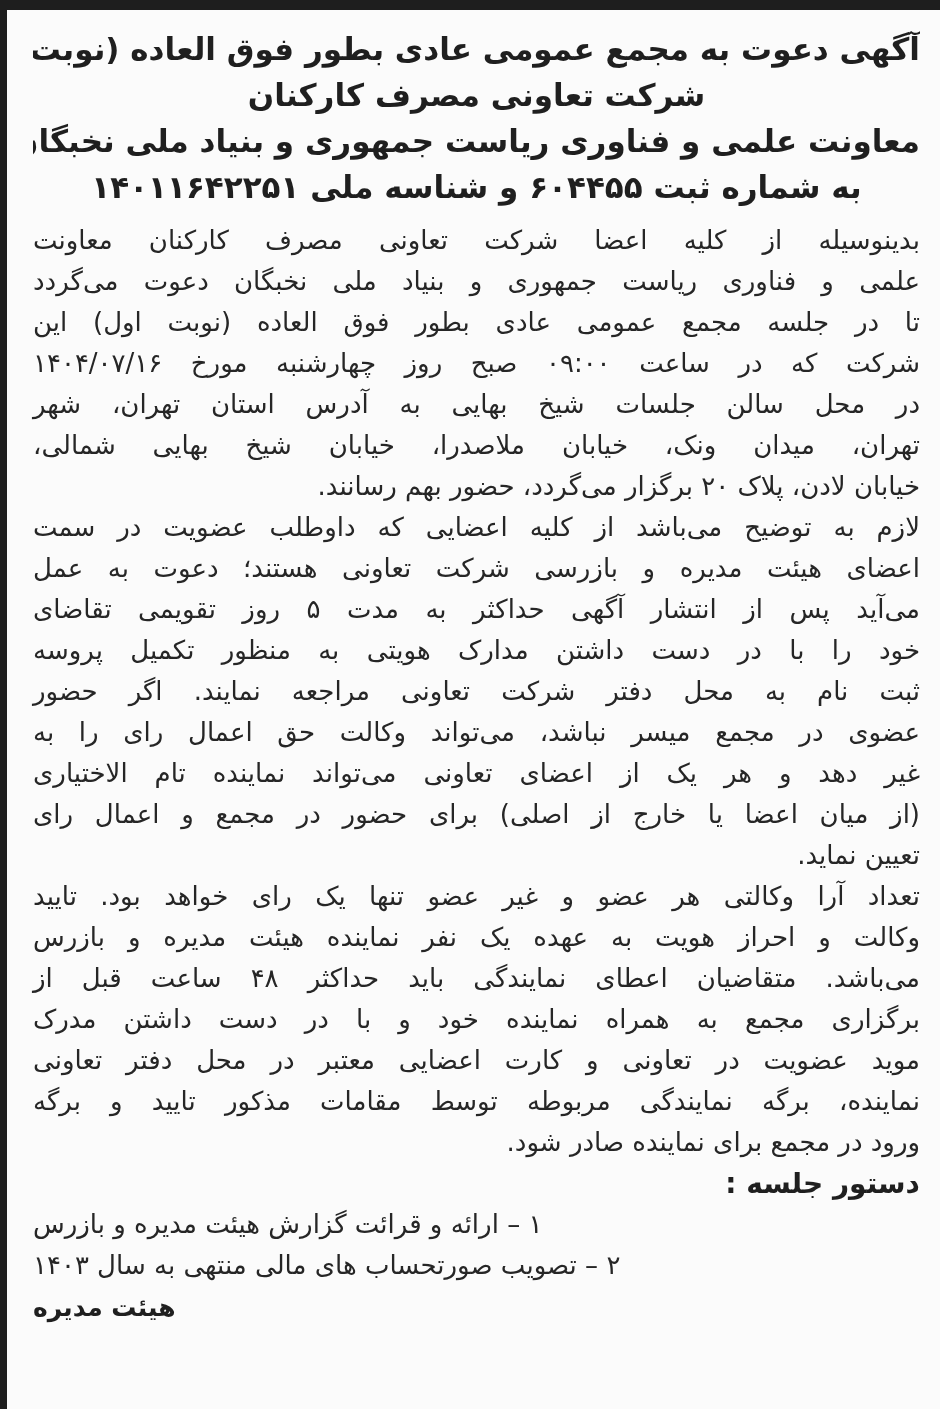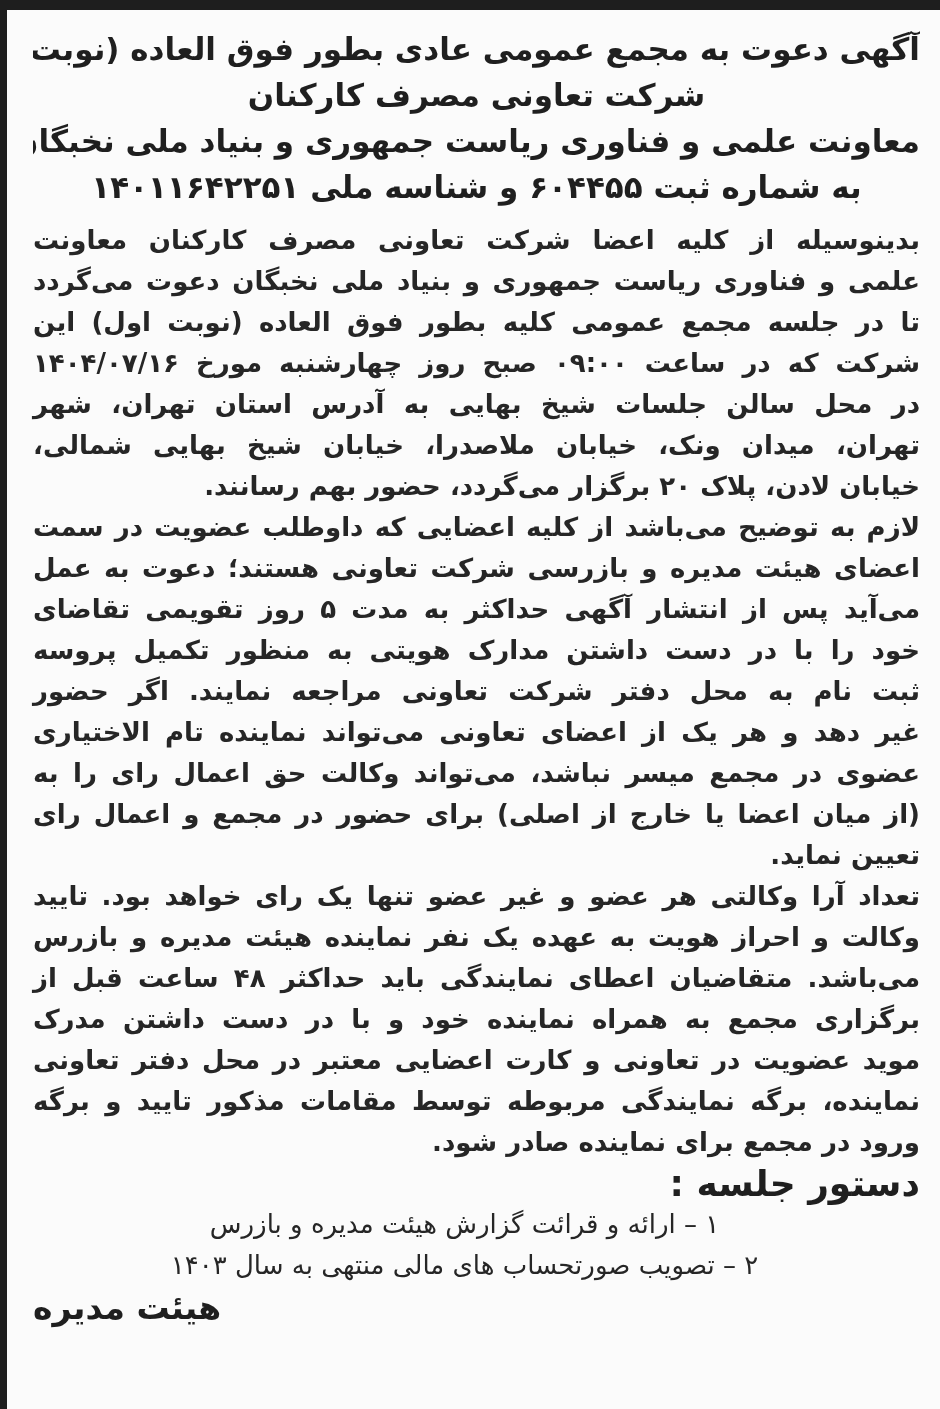--- a/index.html
+++ b/index.html
@@ -22,52 +22,52 @@
   }
   .header {
     text-align: center;
     font-weight: 700;
     font-size: 31px;
     line-height: 46px;
     margin-bottom: 10px;
     color: #1f1f1f;
   }
   .title-line { white-space: nowrap; overflow: hidden; }
-  .body-text { font-size: 26px; font-weight: bold; }
+  .body-text { font-size: 26px; }
   .body-line {
     line-height: 41px;
     text-align: justify;
     text-align-last: justify;
     -moz-text-align-last: justify;
   }
   .body-line.para-end {
     text-align-last: right;
     -moz-text-align-last: right;
   }
   .agenda-heading {
     margin: 0;
-    font-size: 36px;
+    font-size: 28px;
     font-weight: 700;
     line-height: 41px;
     text-align: right;
     color: #1f1f1f;
   }
   .agenda {
     list-style: none;
     margin: 0;
     padding: 0 24px 0 0;
   }
   .agenda li {
     font-size: 26px;
     line-height: 41px;
-    text-align: center;
+    text-align: left;
   }
   .signature {
     margin-top: 2px;
-    font-size: 33px;
+    font-size: 25px;
     font-weight: 700;
     text-align: left;
     line-height: 40px;
     color: #1f1f1f;
   }
 </style>
 </head>
 <body>
 
 <div class="page">
@@ -77,35 +77,35 @@
     <div class="title-line">شرکت تعاونی مصرف کارکنان</div>
     <div class="title-line">معاونت علمی و فناوری ریاست جمهوری و بنیاد ملی نخبگان</div>
     <div class="title-line">به شماره ثبت ۶۰۴۴۵۵ و شناسه ملی ۱۴۰۱۱۶۴۲۲۵۱</div>
   </header>
 
   <section class="body-text">
 
     <div class="para">
       <div class="body-line">بدینوسیله از کلیه اعضا شرکت تعاونی مصرف کارکنان معاونت</div>
       <div class="body-line">علمی و فناوری ریاست جمهوری و بنیاد ملی نخبگان دعوت می‌گردد</div>
-      <div class="body-line">تا در جلسه مجمع عمومی کلیه بطور فوق العاده (نوبت اول) این</div>
+      <div class="body-line">تا در جلسه مجمع عمومی عادی بطور فوق العاده (نوبت اول) این</div>
       <div class="body-line">شرکت که در ساعت ۰۹:۰۰ صبح روز چهارشنبه مورخ ۱۴۰۴/۰۷/۱۶</div>
       <div class="body-line">در محل سالن جلسات شیخ بهایی به آدرس استان تهران، شهر</div>
       <div class="body-line">تهران، میدان ونک، خیابان ملاصدرا، خیابان شیخ بهایی شمالی،</div>
       <div class="body-line para-end">خیابان لادن، پلاک ۲۰ برگزار می‌گردد، حضور بهم رسانند.</div>
     </div>
 
     <div class="para">
       <div class="body-line">لازم به توضیح می‌باشد از کلیه اعضایی که داوطلب عضویت در سمت</div>
       <div class="body-line">اعضای هیئت مدیره و بازرسی شرکت تعاونی هستند؛ دعوت به عمل</div>
       <div class="body-line">می‌آید پس از انتشار آگهی حداکثر به مدت ۵ روز تقویمی تقاضای</div>
       <div class="body-line">خود را با در دست داشتن مدارک هویتی به منظور تکمیل پروسه</div>
       <div class="body-line">ثبت نام به محل دفتر شرکت تعاونی مراجعه نمایند. اگر حضور</div>
+      <div class="body-line">عضوی در مجمع میسر نباشد، می‌تواند وکالت حق اعمال رای را به</div>
       <div class="body-line">غیر دهد و هر یک از اعضای تعاونی می‌تواند نماینده تام الاختیاری</div>
-      <div class="body-line">عضوی در مجمع میسر نباشد، می‌تواند وکالت حق اعمال رای را به</div>
       <div class="body-line">(از میان اعضا یا خارج از اصلی) برای حضور در مجمع و اعمال رای</div>
       <div class="body-line para-end">تعیین نماید.</div>
     </div>
 
     <div class="para">
       <div class="body-line">تعداد آرا وکالتی هر عضو و غیر عضو تنها یک رای خواهد بود. تایید</div>
       <div class="body-line">وکالت و احراز هویت به عهده یک نفر نماینده هیئت مدیره و بازرس</div>
       <div class="body-line">می‌باشد. متقاضیان اعطای نمایندگی باید حداکثر ۴۸ ساعت قبل از</div>
       <div class="body-line">برگزاری مجمع به همراه نماینده خود و با در دست داشتن مدرک</div>
       <div class="body-line">موید عضویت در تعاونی و کارت اعضایی معتبر در محل دفتر تعاونی</div>

